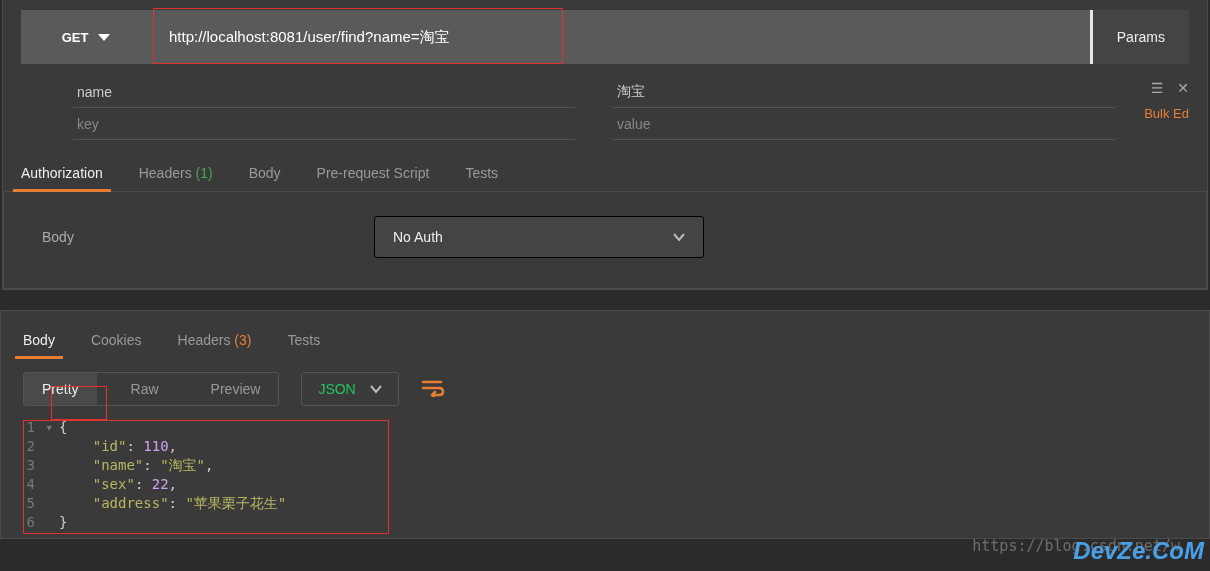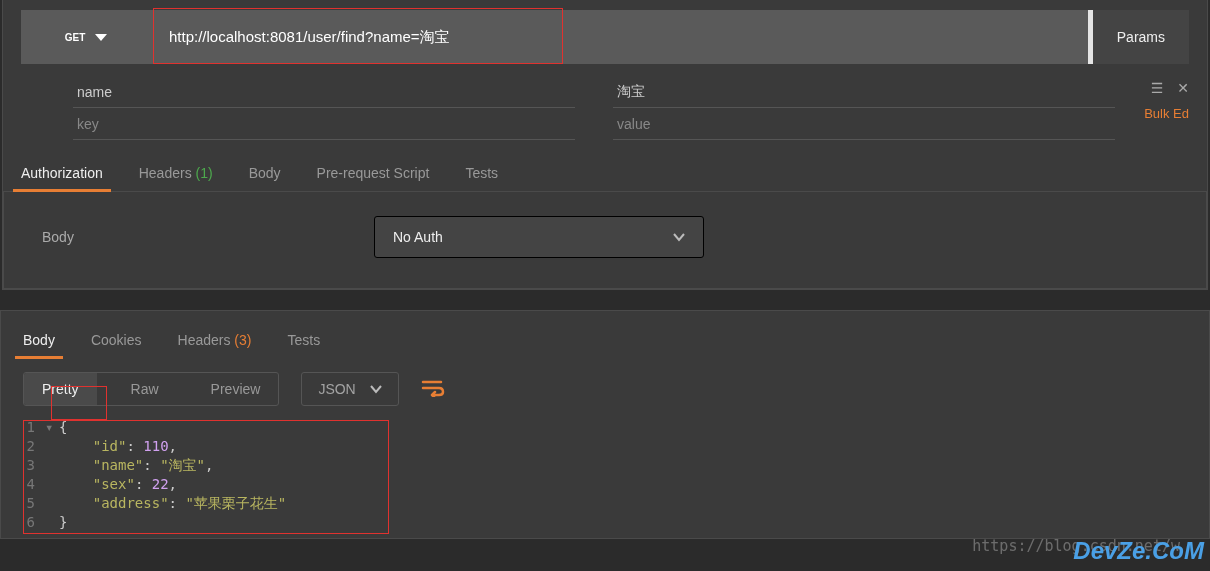--- a/index.html
+++ b/index.html
@@ -27,21 +27,21 @@
   }
   .method-btn {
     background: #5a5a5a;
     color: #fff;
     display: flex;
     align-items: center;
     justify-content: center;
     gap: 10px;
     width: 130px;
     font-weight: 600;
-    font-size: 10px;
+    font-size: 13px;
     cursor: pointer;
   }
   .chev {
     display: inline-block;
     width: 0; height: 0;
     border-left: 6px solid transparent;
     border-right: 6px solid transparent;
     border-top: 7px solid #fff;
   }
   .chev-sm-dark {
@@ -57,21 +57,21 @@
     padding: 0 18px;
     outline: none;
   }
   .params-btn {
     background: #444;
     color: #eee;
     display: flex;
     align-items: center;
     justify-content: center;
     padding: 0 24px;
-    border-left: 5px solid #e5e5e5;
+    border-left: 3px solid #e5e5e5;
     cursor: pointer;
   }
   .params-area {
     display: flex;
     gap: 18px;
     padding: 0 18px 4px 50px;
     position: relative;
   }
   .param-col {
     flex: 1;
@@ -171,21 +171,21 @@
     cursor: pointer;
   }
   .view-mode.active { color: #eee; background: #4a4a4a; }
   .json-select {
     border: 1px solid #555;
     border-radius: 3px;
     padding: 8px 16px;
     display: flex;
     align-items: center;
     gap: 14px;
-    color: #a3a3a3;
+    color: #22c55e;
     cursor: pointer;
   }
   .wrap-icon { color: #e77e34; font-weight: bold; }
   .code-area {
     padding: 6px 0 6px 0;
     font-family: Consolas, Monaco, monospace;
     font-size: 14px;
     line-height: 19px;
     position: relative;
   }

